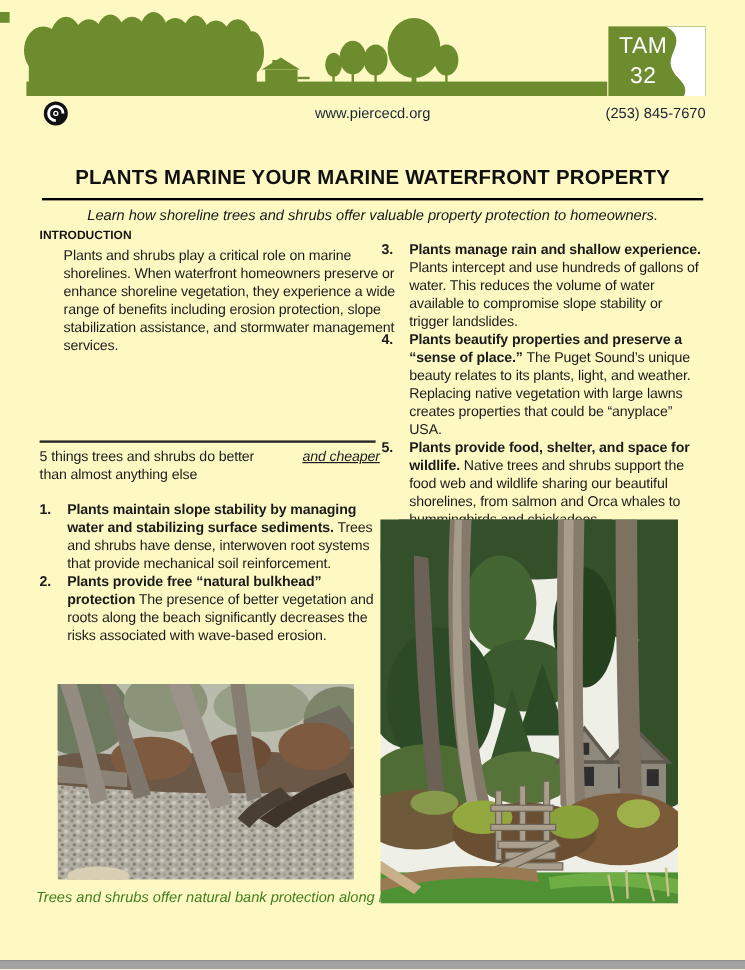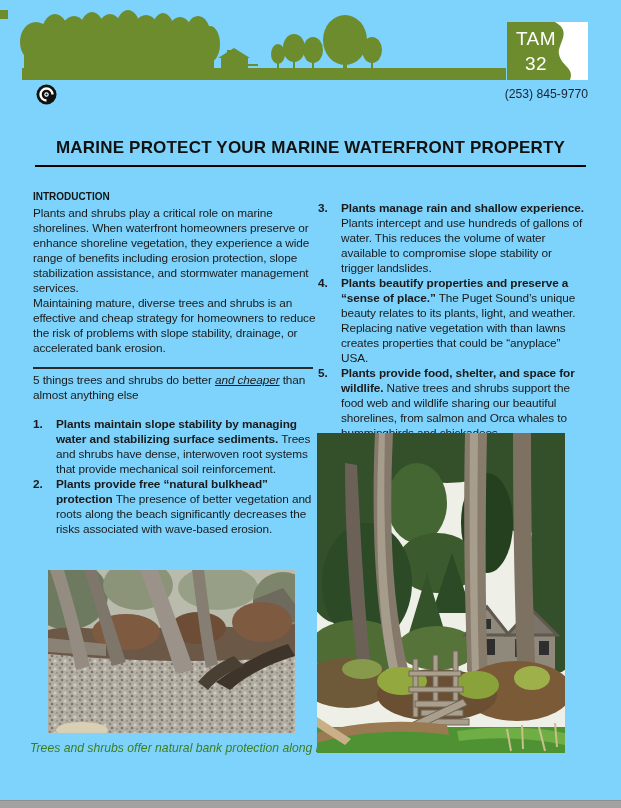--- a/index.html
+++ b/index.html
@@ -1,16 +1,16 @@
 <!DOCTYPE html>
 <html><head>
 <meta charset="utf-8">
 <style>
   html,body{margin:0;padding:0;background:#fff;}
-  .page{position:relative;width:621px;height:808px;background:#7dd3fc;overflow:hidden;
+  .page{position:relative;width:621px;height:808px;background:#fef9c3;overflow:hidden;
         font-family:"Liberation Sans",sans-serif;color:#1c1c1c;}
   .abs{position:absolute;}
 
   
   .banner-svg{position:absolute;left:0;top:6px;width:621px;height:76px;}
   .tam-box{position:absolute;left:507px;top:22px;width:81px;height:58px;background:#6d8c2d;}
   .tam-box svg{position:absolute;right:0;top:0;height:58px;width:40px;}
   .tam-text{position:absolute;left:0;top:4px;width:58px;text-align:center;color:#fff;
             font-size:19px;line-height:25px;letter-spacing:.5px;}
   .org-row{position:absolute;left:0;top:84px;width:621px;height:22px;font-size:12.2px;color:#1b2330;}
@@ -23,24 +23,24 @@
   .doc-title{position:absolute;left:0;top:138px;width:621px;text-align:center;
              font-size:17px;font-weight:bold;letter-spacing:.2px;color:#111;}
   .title-rule{position:absolute;left:35px;top:165px;width:551px;height:2px;background:#000;}
   .doc-subtitle{position:absolute;left:0;top:172px;width:621px;text-align:center;
                 font-style:italic;font-size:12.2px;color:#161616;}
 
   
   .bodytext{font-size:11.8px;line-height:15px;letter-spacing:-0.1px;color:#1a1a1a;}
   .col-left{left:33px;width:286px;}
   .intro-h{position:absolute;left:33px;top:191px;font-size:10px;font-weight:bold;color:#141414;}
-  .intro-t{position:absolute;top:206px;}
+  .intro-t{position:absolute;top:206px;margin-left:20px;}
   .mid-rule{position:absolute;left:33px;top:367px;width:280px;height:2px;background:#2a2a2a;}
   .list-head{position:absolute;top:373px;}
-  .list-head .emph{font-style:italic;text-decoration:underline;}
+  .list-head .emph{font-style:italic;text-decoration:underline;margin-left:37px;}
   .numlist{position:absolute;}
   .numitem{display:grid;grid-template-columns:23px 1fr;}
   .numitem .n{font-weight:bold;}
   .numitem .b{font-weight:bold;}
   .left-list{left:33px;top:417px;width:287px;}
   .right-list{left:318px;top:201px;width:269px;}
 
   
   .photo-left{position:absolute;left:48px;top:570px;width:247px;height:163px;z-index:1;}
   .photo-right{position:absolute;left:317px;top:433px;width:248px;height:320px;z-index:2;}
@@ -113,30 +113,31 @@
     </div>
   </div>
 
   <div class="org-row">
     <svg class="org-logo" viewBox="0 0 21 21">
       <circle cx="10.5" cy="10.5" r="10" fill="#111"></circle>
       <path d="M16.5,10.5 a6,6 0 1,0 -6,6" fill="none" stroke="#fff" stroke-width="2.4"></path>
       <circle cx="10.5" cy="10.5" r="2.2" fill="#fff"></circle>
       <circle cx="10.5" cy="10.5" r="1.1" fill="#111"></circle>
     </svg>
-    <span class="org-phone">(253) 845-9770</span>
-  </div>
-
-  <div class="doc-title">MARINE PROTECT YOUR MARINE WATERFRONT PROPERTY</div>
+    <span class="org-web">www.piercecd.org</span>
+    <span class="org-phone">(253) 845-7670</span>
+  </div>
+
+  <div class="doc-title">PLANTS MARINE YOUR MARINE WATERFRONT PROPERTY</div>
   <div class="title-rule"></div>
+  <div class="doc-subtitle">Learn how shoreline trees and shrubs offer valuable property protection to homeowners.</div>
 
   <div class="intro-h">INTRODUCTION</div>
   <div class="abs bodytext col-left intro-t">
     <div>Plants and shrubs play a critical role on marine shorelines. When waterfront homeowners preserve or enhance shoreline vegetation, they experience a wide range of benefits including erosion protection, slope stabilization assistance, and stormwater management services.</div>
-    <div>Maintaining mature, diverse trees and shrubs is an effective and cheap strategy for homeowners to reduce the risk of problems with slope stability, drainage, or accelerated bank erosion.</div>
   </div>
 
   <div class="mid-rule"></div>
 
   <div class="abs bodytext col-left list-head">
     <span>5 things trees and shrubs do better</span>
     <span class="emph">and cheaper</span>
     <span>than almost anything else</span>
   </div>
 
@@ -155,21 +156,21 @@
 
   <div class="numlist right-list bodytext">
     <div class="numitem">
       <span class="n">3.</span>
       <span><span class="b">Plants manage rain and shallow experience.</span>
         <span>Plants intercept and use hundreds of gallons of water. This reduces the volume of water available to compromise slope stability or trigger landslides.</span></span>
     </div>
     <div class="numitem">
       <span class="n">4.</span>
       <span><span class="b">Plants beautify properties and preserve a “sense of place.”</span>
-        <span>The Puget Sound’s unique beauty relates to its plants, light, and weather. Replacing native vegetation with than lawns creates properties that could be “anyplace” USA.</span></span>
+        <span>The Puget Sound’s unique beauty relates to its plants, light, and weather. Replacing native vegetation with large lawns creates properties that could be “anyplace” USA.</span></span>
     </div>
     <div class="numitem">
       <span class="n">5.</span>
       <span><span class="b">Plants provide food, shelter, and space for wildlife.</span>
         <span>Native trees and shrubs support the food web and wildlife sharing our beautiful shorelines, from salmon and Orca whales to hummingbirds and chickadees.</span></span>
     </div>
   </div>
 
   <svg class="photo-left" viewBox="0 0 247 163">
     <defs>

